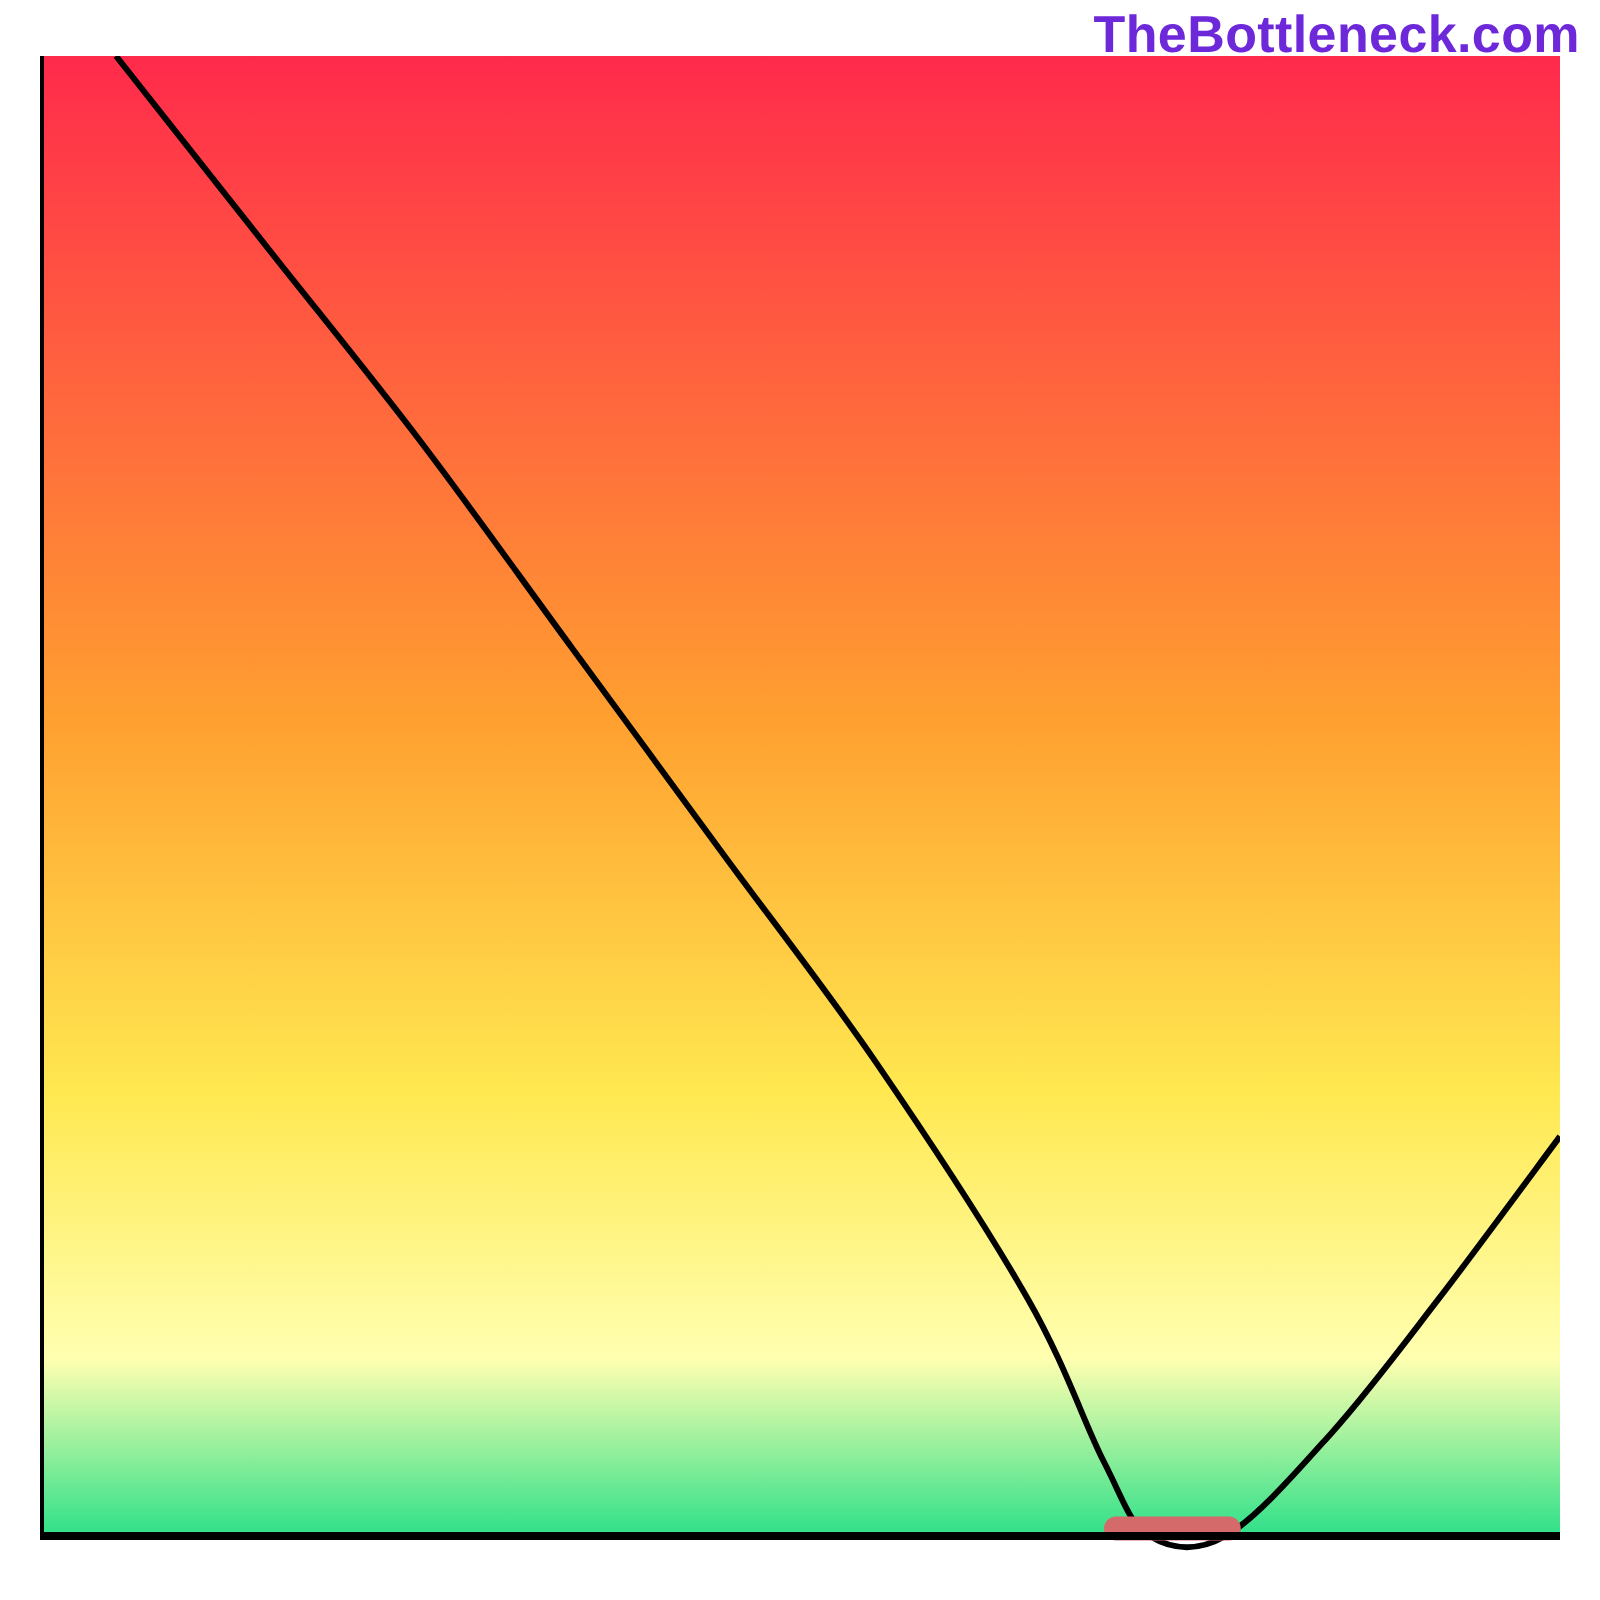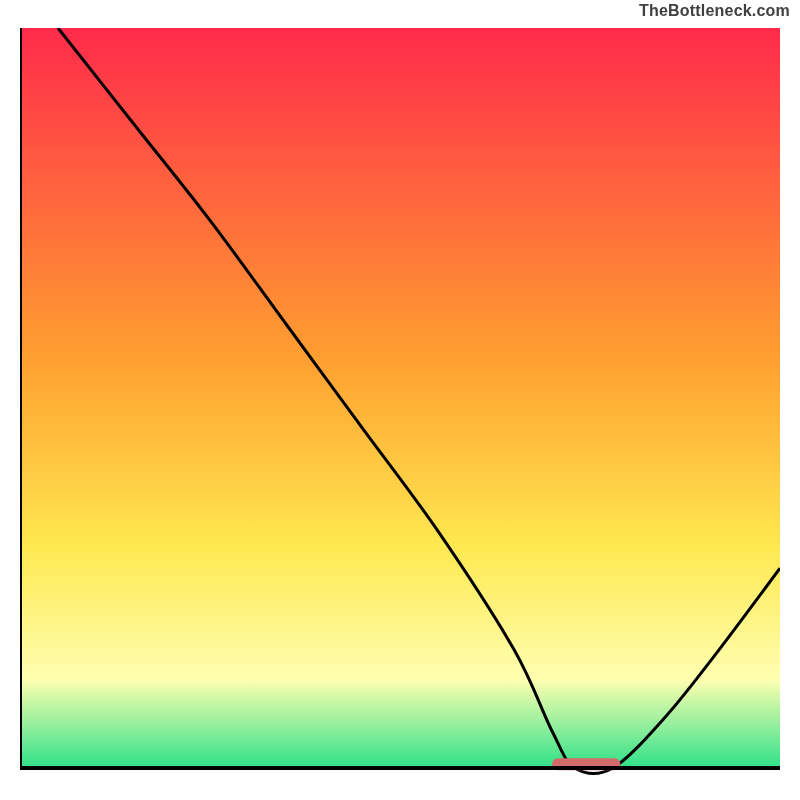--- a/index.html
+++ b/index.html
@@ -12,23 +12,23 @@
   }
   .container {
     position: relative;
     width: 800px;
     height: 800px;
   }
   .watermark {
     position: absolute;
     top: 2px;
     right: 10px;
-    font-size: 16px;
+    font-size: 26px;
     font-weight: 600;
-    color: #404040;
+    color: #6d28d9;
     letter-spacing: 0.2px;
   }
   .plot {
     position: absolute;
     left: 20px;
     top: 28px;
     width: 760px;
     height: 760px;
   }
   .plot svg {

